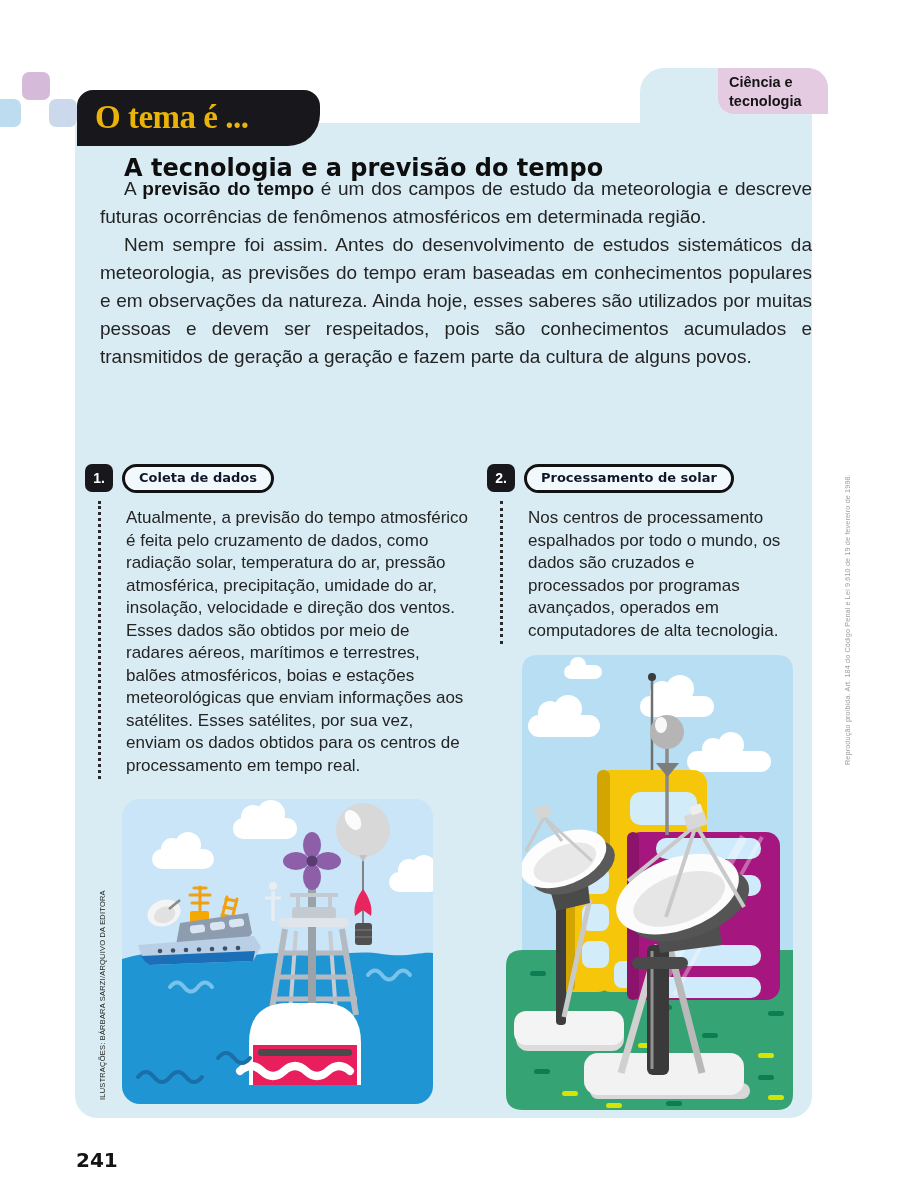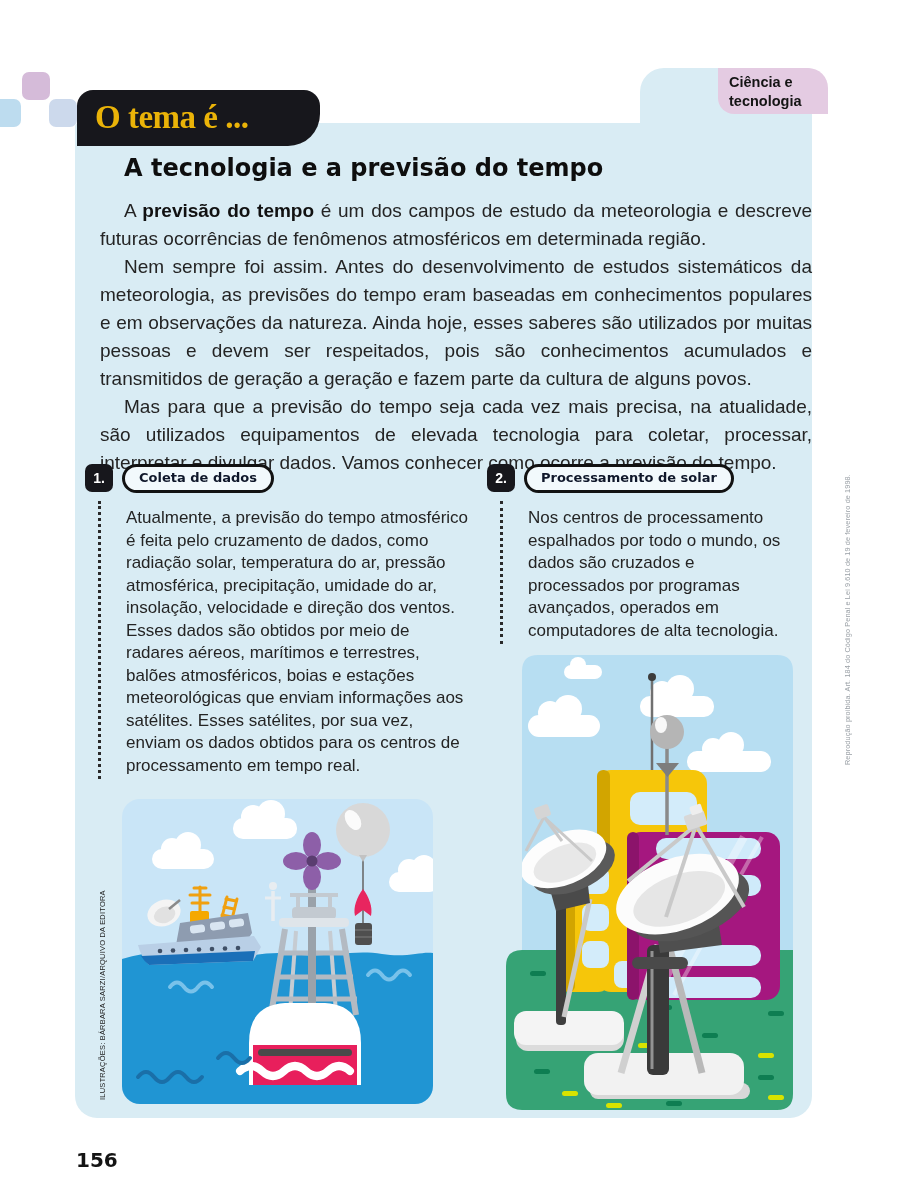--- a/index.html
+++ b/index.html
@@ -21,21 +21,21 @@
     background:#17171c;border-radius:16px 16px 32px 0;color:#eab308;
     font-family:Liberation Serif, serif;font-weight:bold;font-size:33px;
     letter-spacing:-0.5px;line-height:54px;padding-left:18px;box-sizing:border-box;margin-top:21px;}
   
   .badge{position:absolute;left:718px;top:68px;width:110px;height:46px;
     background:#e4cbe2;border-radius:0 20px 0 16px;color:#141414;
     font-weight:bold;font-size:14.5px;line-height:19px;padding:5px 0 0 11px;
     box-sizing:border-box;}
   .article-title{position:absolute;left:124px;top:138px;width:694px;
     font-family:"DejaVu Sans", sans-serif;font-weight:bold;font-size:24px;color:#0e0e0e;}
-  .intro{position:absolute;left:100px;top:197px;width:712px;
+  .intro{position:absolute;left:100px;top:175px;width:712px;
     font-size:19px;line-height:28px;text-align:justify;color:#242424;}
   .intro p{margin:0;text-indent:24px;}
   .intro b{color:#111;}
   
   .section{position:absolute;}
   .section-1{left:85px;top:464px;width:390px;}
   .section-2{left:487px;top:464px;width:330px;}
   .sec-head{display:flex;align-items:flex-start;gap:9px;}
   .num-badge{width:28px;height:28px;background:#17171c;border-radius:7px;
     color:#fff;font-weight:bold;font-size:14px;display:flex;align-items:center;
@@ -73,21 +73,20 @@
 
 <div class="title-box">O tema é ...</div>
 
 <div class="badge">Ciência e tecnologia</div>
 
 <h1 class="article-title">A tecnologia e a previsão do tempo</h1>
 
 <div class="intro">
   <p><span>A </span><b>previsão do tempo</b><span> é um dos campos de estudo da meteorologia e descreve futuras ocorrências de fenômenos atmosféricos em determinada região.</span></p>
   <p>Nem sempre foi assim. Antes do desenvolvimento de estudos sistemáticos da meteorologia, as previsões do tempo eram baseadas em conhecimentos populares e em observações da natureza. Ainda hoje, esses saberes são utilizados por muitas pessoas e devem ser respeitados, pois são conhecimentos acumulados e transmitidos de geração a geração e fazem parte da cultura de alguns povos.</p>
-  <p>Mas para que a previsão do tempo seja cada vez mais precisa, na atualidade, são utilizados equipamentos de elevada tecnologia para coletar, processar, interpretar e divulgar dados. Vamos conhecer como ocorre a previsão do tempo.</p>
 </div>
 
 <div class="section section-1">
   <div class="sec-head">
     <span class="num-badge">1.</span>
     <span class="pill">Coleta de dados</span>
   </div>
   <div class="sec-body">Atualmente, a previsão do tempo atmosférico é feita pelo cruzamento de dados, como radiação solar, temperatura do ar, pressão atmosférica, precipitação, umidade do ar, insolação, velocidade e direção dos ventos. Esses dados são obtidos por meio de radares aéreos, marítimos e terrestres, balões atmosféricos, boias e estações meteorológicas que enviam informações aos satélites. Esses satélites, por sua vez, enviam os dados obtidos para os centros de processamento em tempo real.</div>
 </div>
 
@@ -344,13 +343,13 @@
         <rect x="179" y="158" width="21" height="15" rx="2" fill="#d8d8d8" transform="rotate(-18 189 165)"></rect>
         <rect x="184" y="150" width="12" height="9" rx="2" fill="#eeeeee" transform="rotate(-18 190 154)"></rect>
       </g>
     </g>
   </g>
 </svg>
 
 <div class="vtext credit-illus">ILUSTRAÇÕES: BÁRBARA SARZI/ARQUIVO DA EDITORA</div>
 <div class="vtext copyright">Reprodução proibida. Art. 184 do Código Penal e Lei 9.610 de 19 de fevereiro de 1998.</div>
 
-<div class="page-number">156</div>
+<div class="page-number">241</div>
 
 </body></html>

